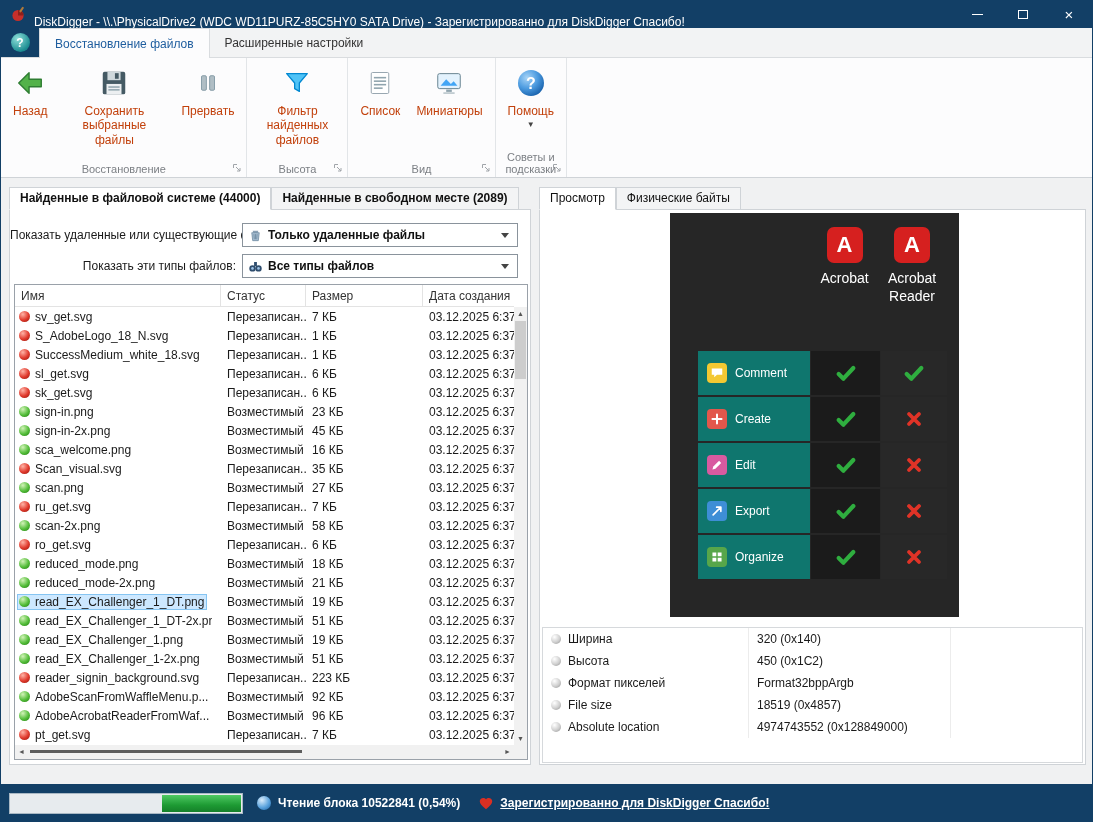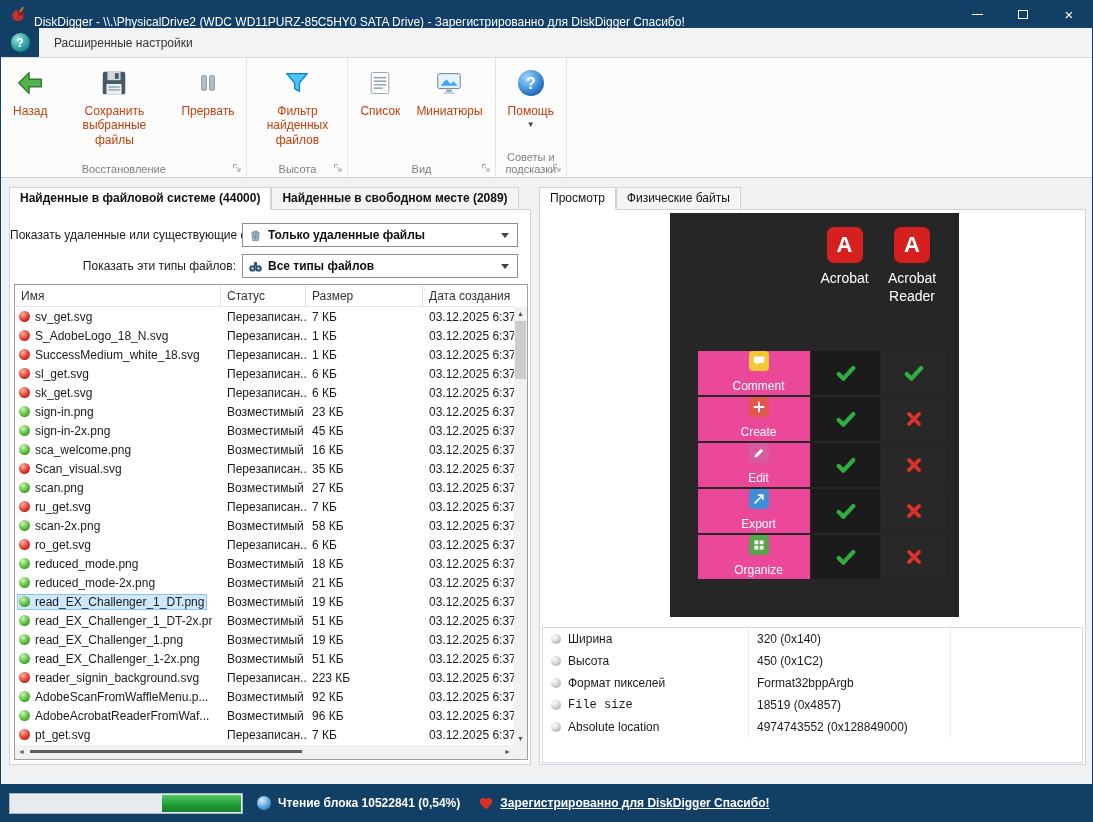--- a/index.html
+++ b/index.html
@@ -100,21 +100,21 @@
 .preview-image{position:absolute;left:130px;top:3px;width:289px;height:404px;background:var(--preview-bg);}
 .acro-head{position:absolute;left:140px;top:14px;display:flex;}
 .acro-col{display:flex;flex-direction:column;align-items:center;}
 .ac1{width:69px;}
 .ac2{width:66px;}
 .acro-ic{width:36px;height:36px;border-radius:7px;background:var(--acrobat-red);display:flex;align-items:center;justify-content:center;}
 .acro-a{color:#fff;font-weight:700;font-size:22px;line-height:1;}
 .acro-label{margin-top:7px;color:#fff;font-size:14px;text-align:center;line-height:1.25;max-width:58px;}
 .pv-grid{position:absolute;left:28px;top:138px;}
 .pv-row{display:flex;gap:1px;margin-bottom:2px;}
-.pv-label{width:112px;height:44px;background:#ec4899;display:flex;align-items:center;gap:8px;padding-left:9px;flex-direction:column;}
+.pv-label{width:112px;height:44px;background:#0f766e;display:flex;align-items:center;gap:8px;padding-left:9px;}
 .pv-ic{width:20px;height:20px;border-radius:4px;display:flex;align-items:center;justify-content:center;flex:0 0 auto;}
 .pv-text{color:#fff;}
 .pv-cell{width:69px;height:44px;display:flex;align-items:center;justify-content:center;}
 .pv-cell.col0{background:#1b1b1b;}
 .pv-cell.col1{width:66px;background:#282828;}
 
 
 .info-table{position:absolute;left:2px;top:417px;width:541px;height:136px;border:1px solid #d6d9dc;background:#fff;}
 .info-header{display:flex;height:21px;border-bottom:1px solid #ececec;}
 .info-hcell{padding:0 8px;color:#333;display:flex;align-items:center;}
@@ -160,20 +160,21 @@
       <div class="win-btn">
           <span class="glyph-close">×</span>
         </div>
     </div>
   </div>
 
   <div class="tabstrip">
     <div class="help-corner">
       <span class="help-circle">?</span>
     </div>
+    <div class="ribbon-tab active">Восстановление файлов</div>
     <div class="ribbon-tab">Расширенные настройки</div>
   </div>
 
   <div class="ribbon">
     <div class="rgroup">
       <div class="gbuttons">
         <div class="rbtn">
           <span class="ricon">
               <svg viewBox="0 0 32 32" width="30" height="30">
                 <path d="M15 5L4 16l11 11v-7h13v-8H15z" fill="#53b24a" stroke="#2e7d32" stroke-width="1.5" stroke-linejoin="round"></path>
@@ -754,21 +755,21 @@
             <div class="info-cell ic-label">
               <span class="dot gray small"></span>
               <span style="margin-left: 7px;">Формат пикселей</span>
             </div>
             <div class="info-cell ic-value">Format32bppArgb</div>
             <div class="info-cell ic-extra"></div>
           </div>
           <div class="info-row">
             <div class="info-cell ic-label">
               <span class="dot gray small"></span>
-              <span style="margin-left: 7px; font-family: Liberation Mono, monospace;">File size</span>
+              <span style="margin-left: 7px;">File size</span>
             </div>
             <div class="info-cell ic-value">18519 (0x4857)</div>
             <div class="info-cell ic-extra"></div>
           </div>
           <div class="info-row">
             <div class="info-cell ic-label">
               <span class="dot gray small"></span>
               <span style="margin-left: 7px;">Absolute location</span>
             </div>
             <div class="info-cell ic-value">4974743552 (0x128849000)</div>

